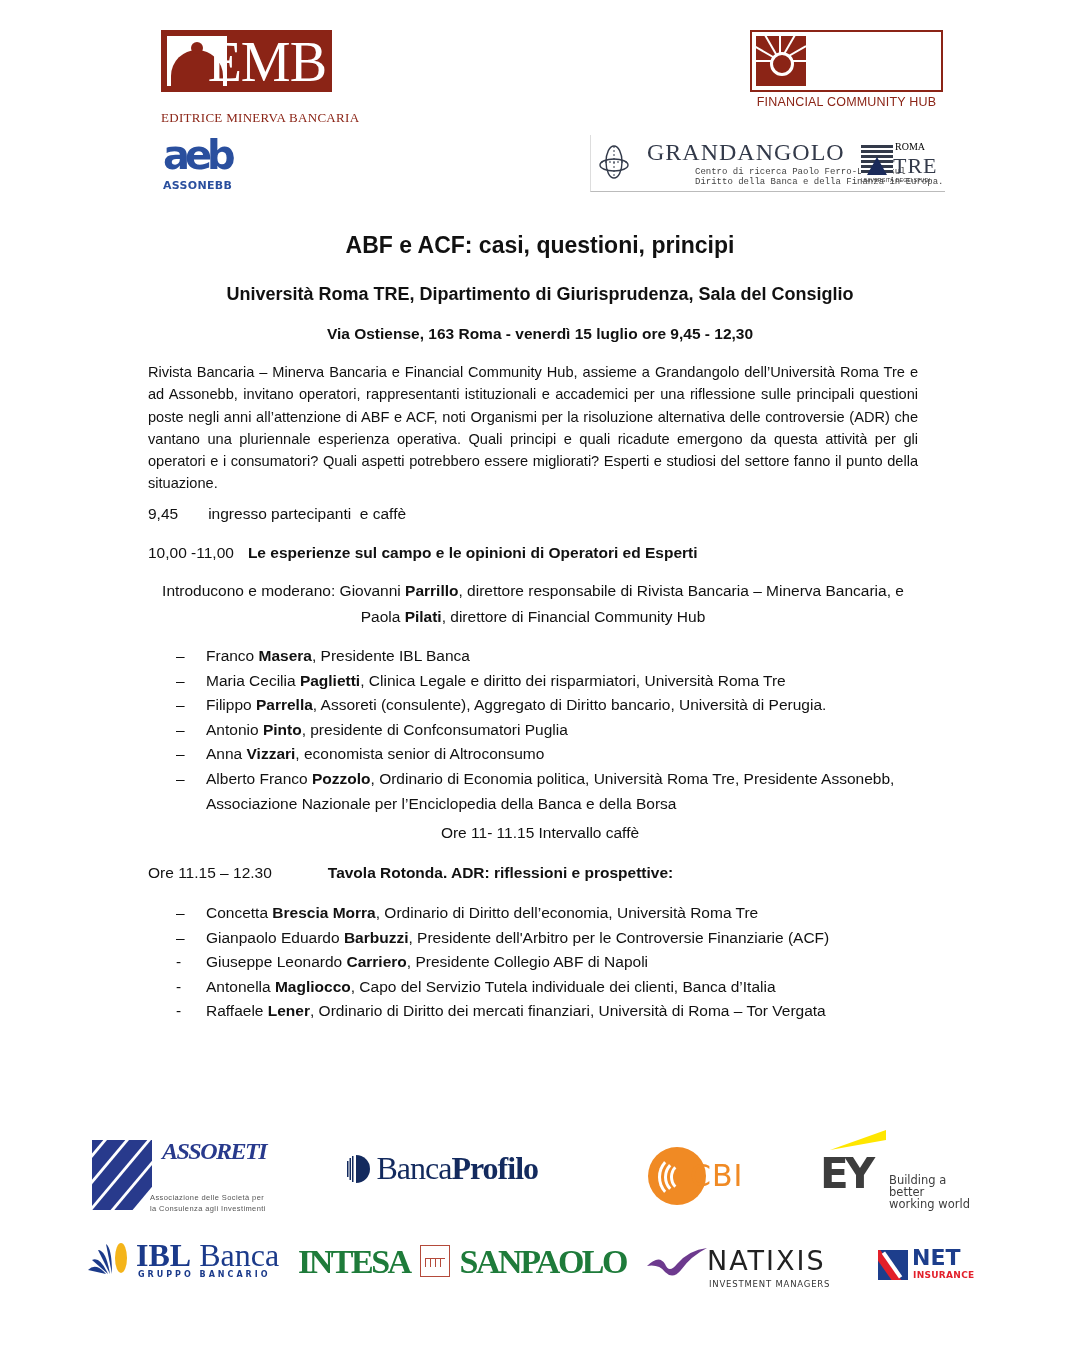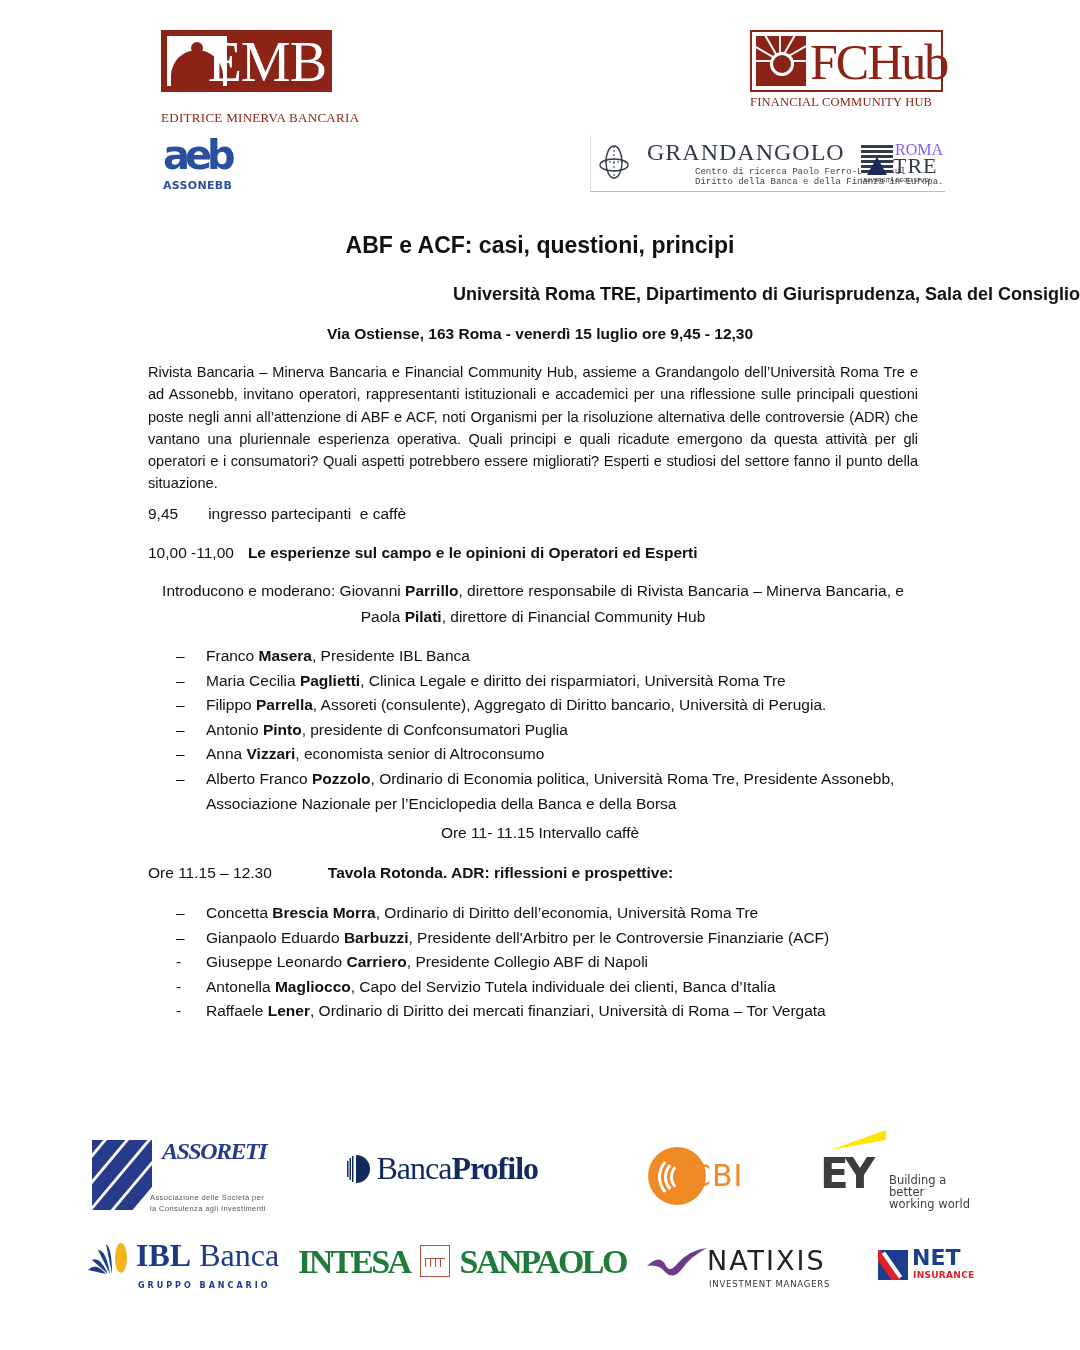--- a/index.html
+++ b/index.html
@@ -19,46 +19,46 @@
   .emb-sub { font-family: "Liberation Serif", serif; font-size: 13px; color: #8b2416; letter-spacing: 0.3px;
              margin-top: 18px; white-space: nowrap; }
 
   .fchub { left: 750px; top: 30px; width: 193px; }
   .fchub-box { height: 62px; border: 2px solid #8b2416; position: relative; box-sizing: border-box; }
   .fchub-sun { position: absolute; left: 4px; top: 4px; width: 50px; height: 50px; background: #8b2416; overflow: hidden; }
   .fchub-ray { position: absolute; left: 23px; top: 25px; width: 2px; height: 30px; background: #fff; transform-origin: 1px 0; }
   .fchub-circle { position: absolute; left: 14px; top: 16px; width: 18px; height: 18px; border: 3px solid #fff; border-radius: 50%; background: #8b2416; }
   .fchub-letters { position: absolute; left: 58px; top: 2px; font-family: "Liberation Serif", serif; font-size: 50px;
                    color: #8b2416; line-height: 56px; letter-spacing: -2px; }
-  .fchub-sub { font-family: Liberation Serif, serif; font-size: 12.5px; color: #8b2416; margin-top: 3px; white-space: nowrap; letter-spacing: 0.2px; }
+  .fchub-sub { font-family: Liberation Sans, sans-serif; font-size: 12.5px; color: #8b2416; margin-top: 3px; white-space: nowrap; letter-spacing: 0.2px; text-align: center; }
 
   .aeb { left: 163px; top: 135px; width: 100px; }
   .aeb-mark { font-family: "DejaVu Sans", sans-serif; font-weight: bold; font-size: 40px; color: #2a4f9e;
               letter-spacing: -5px; line-height: 40px; position: relative; }
   .aeb-sub { font-family: "DejaVu Sans", sans-serif; font-weight: bold; font-size: 11px; color: #2a4f9e; margin-top: 4px; letter-spacing: 0.3px; }
 
   .grand { left: 590px; top: 135px; width: 354px; height: 56px; border-bottom: 1px solid #bbb; border-left: 1px solid #ddd; }
   .grand-globe { position: absolute; left: 8px; top: 8px; width: 30px; height: 38px; }
   .grand-title { position: absolute; left: 56px; top: 4px; font-family: "Liberation Serif", serif; font-size: 24px;
                  color: #333a4a; letter-spacing: 1px; white-space: nowrap; }
   .grand-sub { position: absolute; left: 56px; top: 32px; font-family: "Liberation Mono", monospace; font-size: 9px;
                color: #444; line-height: 10px; white-space: nowrap; margin-left: 48px; }
   .roma { position: absolute; left: 268px; top: 6px; width: 84px; height: 44px; }
   .roma-stripes { position: absolute; left: 2px; top: 4px; width: 32px; height: 30px;
                   background: repeating-linear-gradient(#333a4a 0 3px, #fff 3px 5px); }
   .roma-tri { position: absolute; left: 8px; top: 16px; width: 0; height: 0; border-left: 10px solid transparent;
               border-right: 10px solid transparent; border-bottom: 18px solid #1a2a5a; }
-  .roma-t1 { position: absolute; left: 36px; top: 0; font-family: "Liberation Serif", serif; font-size: 16px; color: #8b5cf6; }
+  .roma-t1 { position: absolute; left: 36px; top: 0; font-family: "Liberation Serif", serif; font-size: 10px; color: #000000; }
   .roma-t2 { position: absolute; left: 34px; top: 12px; font-family: "Liberation Serif", serif; font-size: 22px; color: #333a4a; letter-spacing: 1px; }
   .roma-t3 { position: absolute; left: 2px; top: 36px; font-family: "Liberation Sans", sans-serif; font-size: 5.5px; color: #333; white-space: nowrap; }
 
   
   .center { left: 0; width: 1080px; text-align: center; }
   .title { top: 232px; font-size: 23px; font-weight: bold; }
-  .subtitle { top: 284px; font-size: 18px; font-weight: bold; text-align: right; }
+  .subtitle { top: 284px; font-size: 18px; font-weight: bold; }
   .place { top: 325px; font-size: 15.5px; font-weight: bold; }
   .intro { left: 148px; top: 361px; width: 770px; font-size: 14.6px; line-height: 22.3px; text-align: justify; text-align-last: left; }
 
   .sched { left: 148px; font-size: 15.5px; white-space: pre; }
   .sched b { font-weight: bold; }
   .mod { left: 148px; top: 578px; width: 770px; text-align: center; font-size: 15.5px; line-height: 26px; }
 
   ul.speakers { list-style: none; margin: 0; padding: 0; left: 176px; width: 760px; font-size: 15.5px; }
   ul.speakers li { position: relative; padding-left: 30px; line-height: 24.6px; }
   ul.speakers li .dash { position: absolute; left: 0; top: 0; }
@@ -83,21 +83,21 @@
 
   .ey { left: 820px; top: 1130px; width: 160px; height: 70px; }
   .ey-text { position: absolute; left: 0; top: 22px; font-family: "DejaVu Sans", sans-serif; font-weight: bold; font-size: 42px;
              color: #3d3d3d; letter-spacing: -4px; line-height: 44px; }
   .ey-tag { position: absolute; left: 69px; top: 44px; font-family: "DejaVu Sans", sans-serif; font-size: 11.5px; color: #3d3d3d; line-height: 12px; }
 
   .ibl { left: 86px; top: 1238px; width: 196px; height: 44px; }
   .ibl-fan { position: absolute; left: 0; top: 2px; width: 44px; height: 38px; }
   .ibl-name { position: absolute; left: 50px; top: 0; font-family: "Liberation Serif", serif; font-size: 32px; color: #1b3a8a; white-space: nowrap; line-height: 34px; }
   .ibl-name b { font-weight: bold; }
-  .ibl-sub { position: absolute; left: 52px; top: 43px; font-family: "DejaVu Sans", sans-serif; font-weight: bold; font-size: 8px;
+  .ibl-sub { position: absolute; left: 52px; top: 32px; font-family: "DejaVu Sans", sans-serif; font-weight: bold; font-size: 8px;
              color: #1b3a8a; letter-spacing: 3px; white-space: nowrap; }
 
   .intesa { left: 298px; top: 1240px; width: 322px; height: 42px; font-family: "Liberation Serif", serif; font-weight: bold;
             color: #1e7b3a; font-size: 34px; letter-spacing: -2.5px; line-height: 44px; white-space: nowrap; }
   .intesa-box { display: inline-block; width: 30px; height: 32px; border: 1.5px solid #b44a3a; vertical-align: -4px;
                 margin: 0 10px; position: relative; box-sizing: border-box; }
   .intesa-box::after { content: ""; position: absolute; left: 4px; top: 12px; width: 20px; height: 8px;
                        background: repeating-linear-gradient(90deg, #b44a3a 0 1px, transparent 1px 5px); border-top: 1px solid #b44a3a; }
 
   .natixis { left: 645px; top: 1244px; width: 210px; height: 48px; }
@@ -133,21 +133,20 @@
     <div class="fchub-sun">
       <div class="fchub-ray" style="transform:rotate(120deg)"></div>
       <div class="fchub-ray" style="transform:rotate(150deg)"></div>
       <div class="fchub-ray" style="transform:rotate(180deg)"></div>
       <div class="fchub-ray" style="transform:rotate(210deg)"></div>
       <div class="fchub-ray" style="transform:rotate(240deg)"></div>
       <div class="fchub-ray" style="transform:rotate(90deg)"></div>
       <div class="fchub-ray" style="transform:rotate(270deg)"></div>
       <div class="fchub-circle"></div>
     </div>
-    <div class="fchub-letters">FCHub</div>
   </div>
   <div class="fchub-sub">FINANCIAL COMMUNITY HUB</div>
 </div>
 
 <div class="abs aeb">
   <div class="aeb-mark"><span>aeb</span></div>
   <div class="aeb-sub">ASSONEBB</div>
 </div>
 
 <div class="abs grand">

